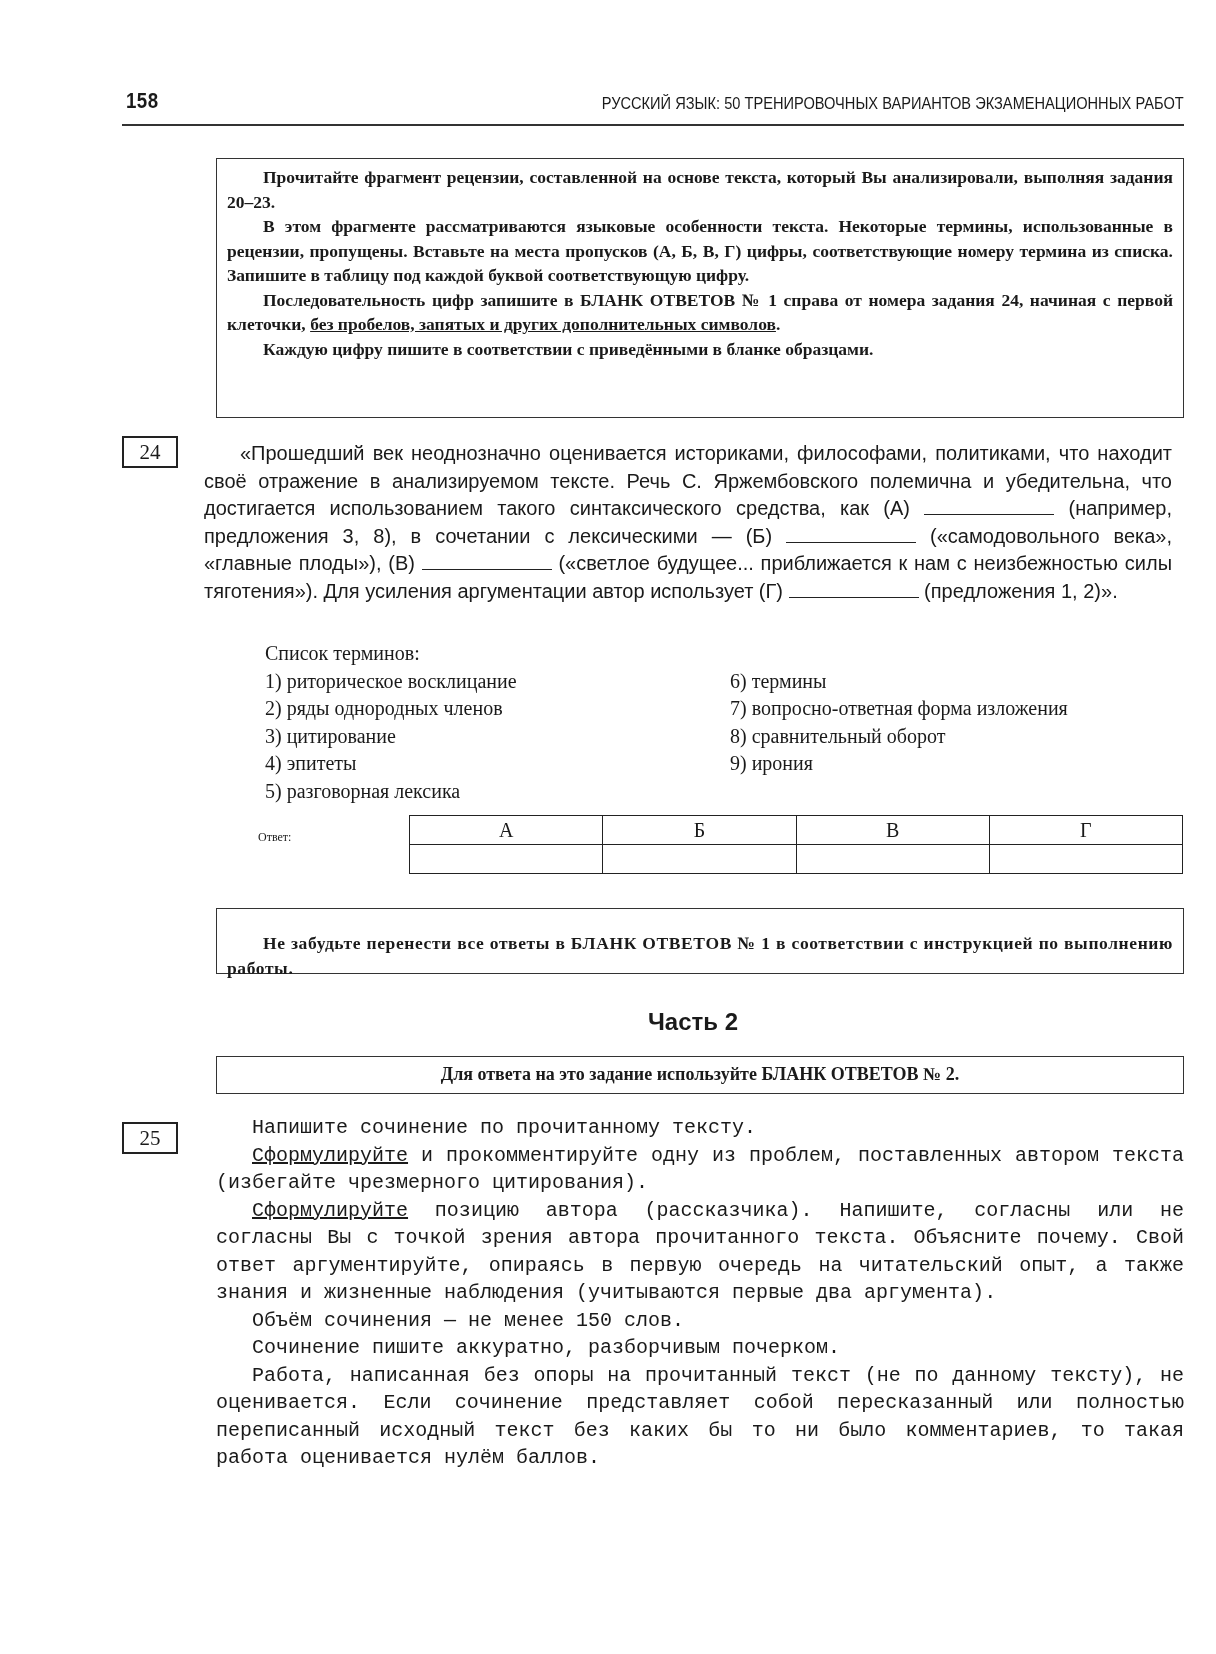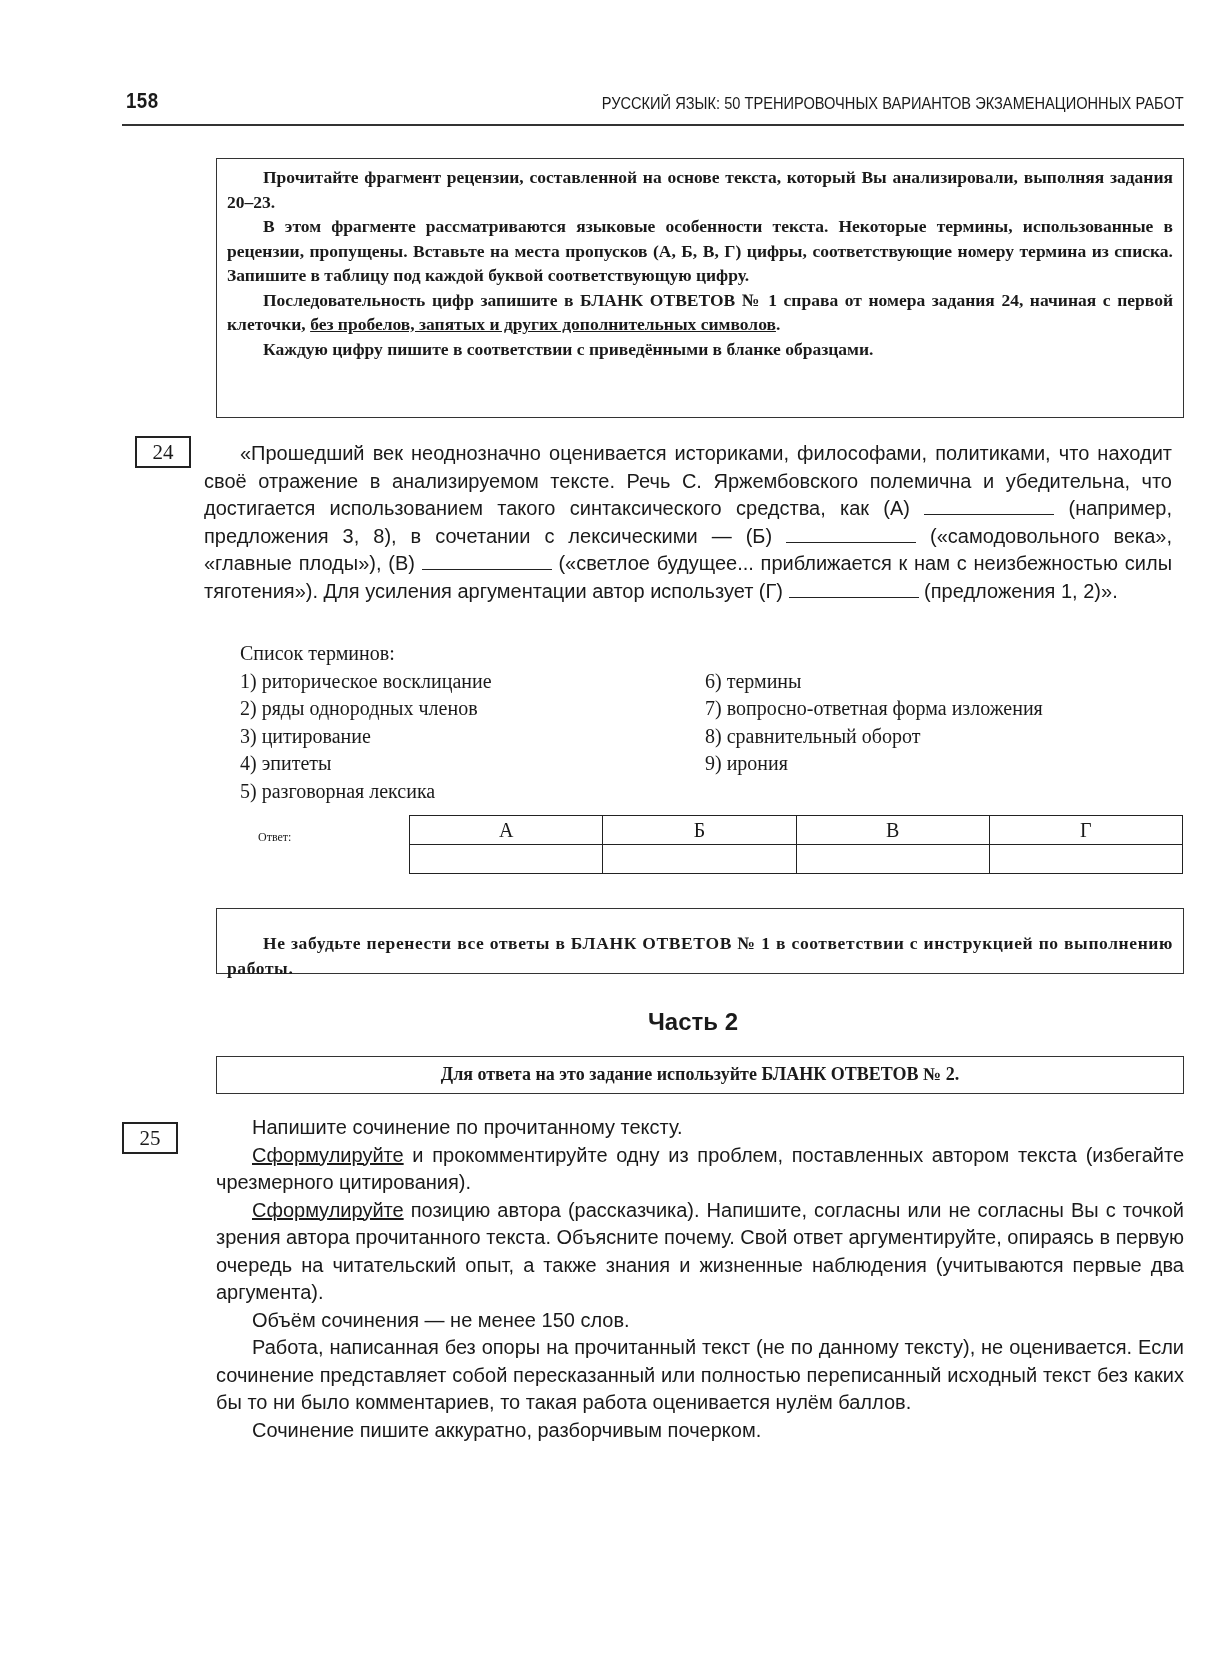--- a/index.html
+++ b/index.html
@@ -14,56 +14,56 @@
   .instr-box { left: 216px; top: 158px; width: 968px; height: 260px; padding: 6px 10px; font-size: 17.5px; line-height: 24.5px; font-weight: bold; }
   .instr-box p { margin: 0; text-indent: 36px; text-align: justify; }
   .u { text-decoration: underline; }
 
   .task-num { position: absolute; width: 56px; height: 32px; border: 2px solid #222; box-sizing: border-box; text-align: center; font-family: "Liberation Serif", serif; font-size: 21px; line-height: 28px; }
 
   .task24-text { position: absolute; left: 204px; top: 440px; width: 968px; font-family: "Liberation Sans", sans-serif; font-size: 20px; line-height: 27.5px; text-align: justify; }
   .task24-text p { margin: 0; text-indent: 36px; }
   .blank { display: inline-block; width: 130px; border-bottom: 1.5px solid #222; height: 14px; vertical-align: baseline; }
 
-  .terms { position: absolute; left: 240px; top: 640px; width: 930px; font-family: "Liberation Serif", serif; font-size: 20px; line-height: 27.5px; }
+  .terms { position: absolute; left: 265px; top: 640px; width: 930px; font-family: "Liberation Serif", serif; font-size: 20px; line-height: 27.5px; }
   .terms-title { margin: 0; }
   .terms-cols { display: flex; }
   .terms-col { width: 473px; }
   .terms-col div { white-space: nowrap; }
 
   .answer-label { position: absolute; left: 258px; top: 830px; font-family: "Liberation Serif", serif; font-size: 12px; }
   .answer-table { position: absolute; left: 409px; top: 815px; width: 774px; border-collapse: collapse; font-family: "Liberation Serif", serif; font-size: 20px; }
   .answer-table td, .answer-table th { border: 1.5px solid #222; width: 25%; height: 28px; padding: 0; text-align: center; font-weight: normal; }
 
   .reminder-box { left: 216px; top: 908px; width: 968px; height: 66px; padding: 22px 10px; font-size: 17.5px; line-height: 25px; font-weight: bold; }
   .reminder-box p { margin: 0; text-indent: 36px; text-align: justify; letter-spacing: 0.6px; }
 
   .part-title { position: absolute; left: 0; width: 1400px; top: 1008px; text-align: center; font-family: "Liberation Sans", sans-serif; font-size: 24px; font-weight: bold; }
 
   .part2-box { left: 216px; top: 1056px; width: 968px; height: 38px; font-size: 18px; font-weight: bold; text-align: center; line-height: 34px; }
 
-  .task25-text { position: absolute; left: 216px; top: 1114px; width: 968px; font-family: Liberation Sans, sans-serif; font-size: 20px; line-height: 27.5px; text-align: justify; }
+  .task25-text { position: absolute; left: 216px; top: 1114px; width: 968px; font-family: Liberation Mono, monospace; font-size: 20px; line-height: 27.5px; text-align: justify; }
   .task25-text p { margin: 0; text-indent: 36px; }
 </style>
 </head>
 <body>
 
 <div class="page-header">
   <span class="page-number">158</span>
   <span class="running-title">РУССКИЙ ЯЗЫК: 50 ТРЕНИРОВОЧНЫХ ВАРИАНТОВ ЭКЗАМЕНАЦИОННЫХ РАБОТ</span>
 </div>
 
 <div class="box instr-box serif">
   <p>Прочитайте фрагмент рецензии, составленной на основе текста, который Вы анализировали, выполняя задания 20–23.</p>
   <p>В этом фрагменте рассматриваются языковые особенности текста. Некоторые термины, использованные в рецензии, пропущены. Вставьте на места пропусков (А, Б, В, Г) цифры, соответствующие номеру термина из списка. Запишите в таблицу под каждой буквой соответствующую цифру.</p>
   <p><span>Последовательность цифр запишите в БЛАНК ОТВЕТОВ № 1 справа от номера задания 24, начиная с первой клеточки, </span><span class="u">без пробелов, запятых и других дополнительных символов</span><span>.</span></p>
   <p>Каждую цифру пишите в соответствии с приведёнными в бланке образцами.</p>
 </div>
 
-<div class="task-num" style="left:135px; top:436px;">24</div>
+<div class="task-num" style="left:122px; top:436px;">24</div>
 
 <div class="task24-text">
   <p><span>«Прошедший век неоднозначно оценивается историками, философами, политиками, что находит своё отражение в анализируемом тексте. Речь С. Яржембовского полемична и убедительна, что достигается использованием такого синтаксического средства, как (А) </span><span class="blank"></span><span> (например, предложения 3, 8), в сочетании с лексическими — (Б) </span><span class="blank"></span><span> («самодовольного века», «главные плоды»), (В) </span><span class="blank"></span><span> («светлое будущее... приближается к нам с неизбежностью силы тяготения»). Для усиления аргументации автор использует (Г) </span><span class="blank"></span><span> (предложения 1, 2)».</span></p>
 </div>
 
 <div class="terms">
   <div class="terms-title">Список терминов:</div>
   <div class="terms-cols">
     <div class="terms-col">
       <div>1) риторическое восклицание</div>
@@ -109,15 +109,15 @@
 
 <div class="box part2-box serif">Для ответа на это задание используйте БЛАНК ОТВЕТОВ № 2.</div>
 
 <div class="task-num" style="left:122px; top:1122px;">25</div>
 
 <div class="task25-text">
   <p>Напишите сочинение по прочитанному тексту.</p>
   <p><span class="u">Сформулируйте</span><span> и прокомментируйте одну из проблем, поставленных автором текста (избегайте чрезмерного цитирования).</span></p>
   <p><span class="u">Сформулируйте</span><span> позицию автора (рассказчика). Напишите, согласны или не согласны Вы с точкой зрения автора прочитанного текста. Объясните почему. Свой ответ аргументируйте, опираясь в первую очередь на читательский опыт, а также знания и жизненные наблюдения (учитываются первые два аргумента).</span></p>
   <p>Объём сочинения — не менее 150 слов.</p>
+  <p>Сочинение пишите аккуратно, разборчивым почерком.</p>
   <p>Работа, написанная без опоры на прочитанный текст (не по данному тексту), не оценивается. Если сочинение представляет собой пересказанный или полностью переписанный исходный текст без каких бы то ни было комментариев, то такая работа оценивается нулём баллов.</p>
-  <p>Сочинение пишите аккуратно, разборчивым почерком.</p>
 </div>
 
 </body></html>

